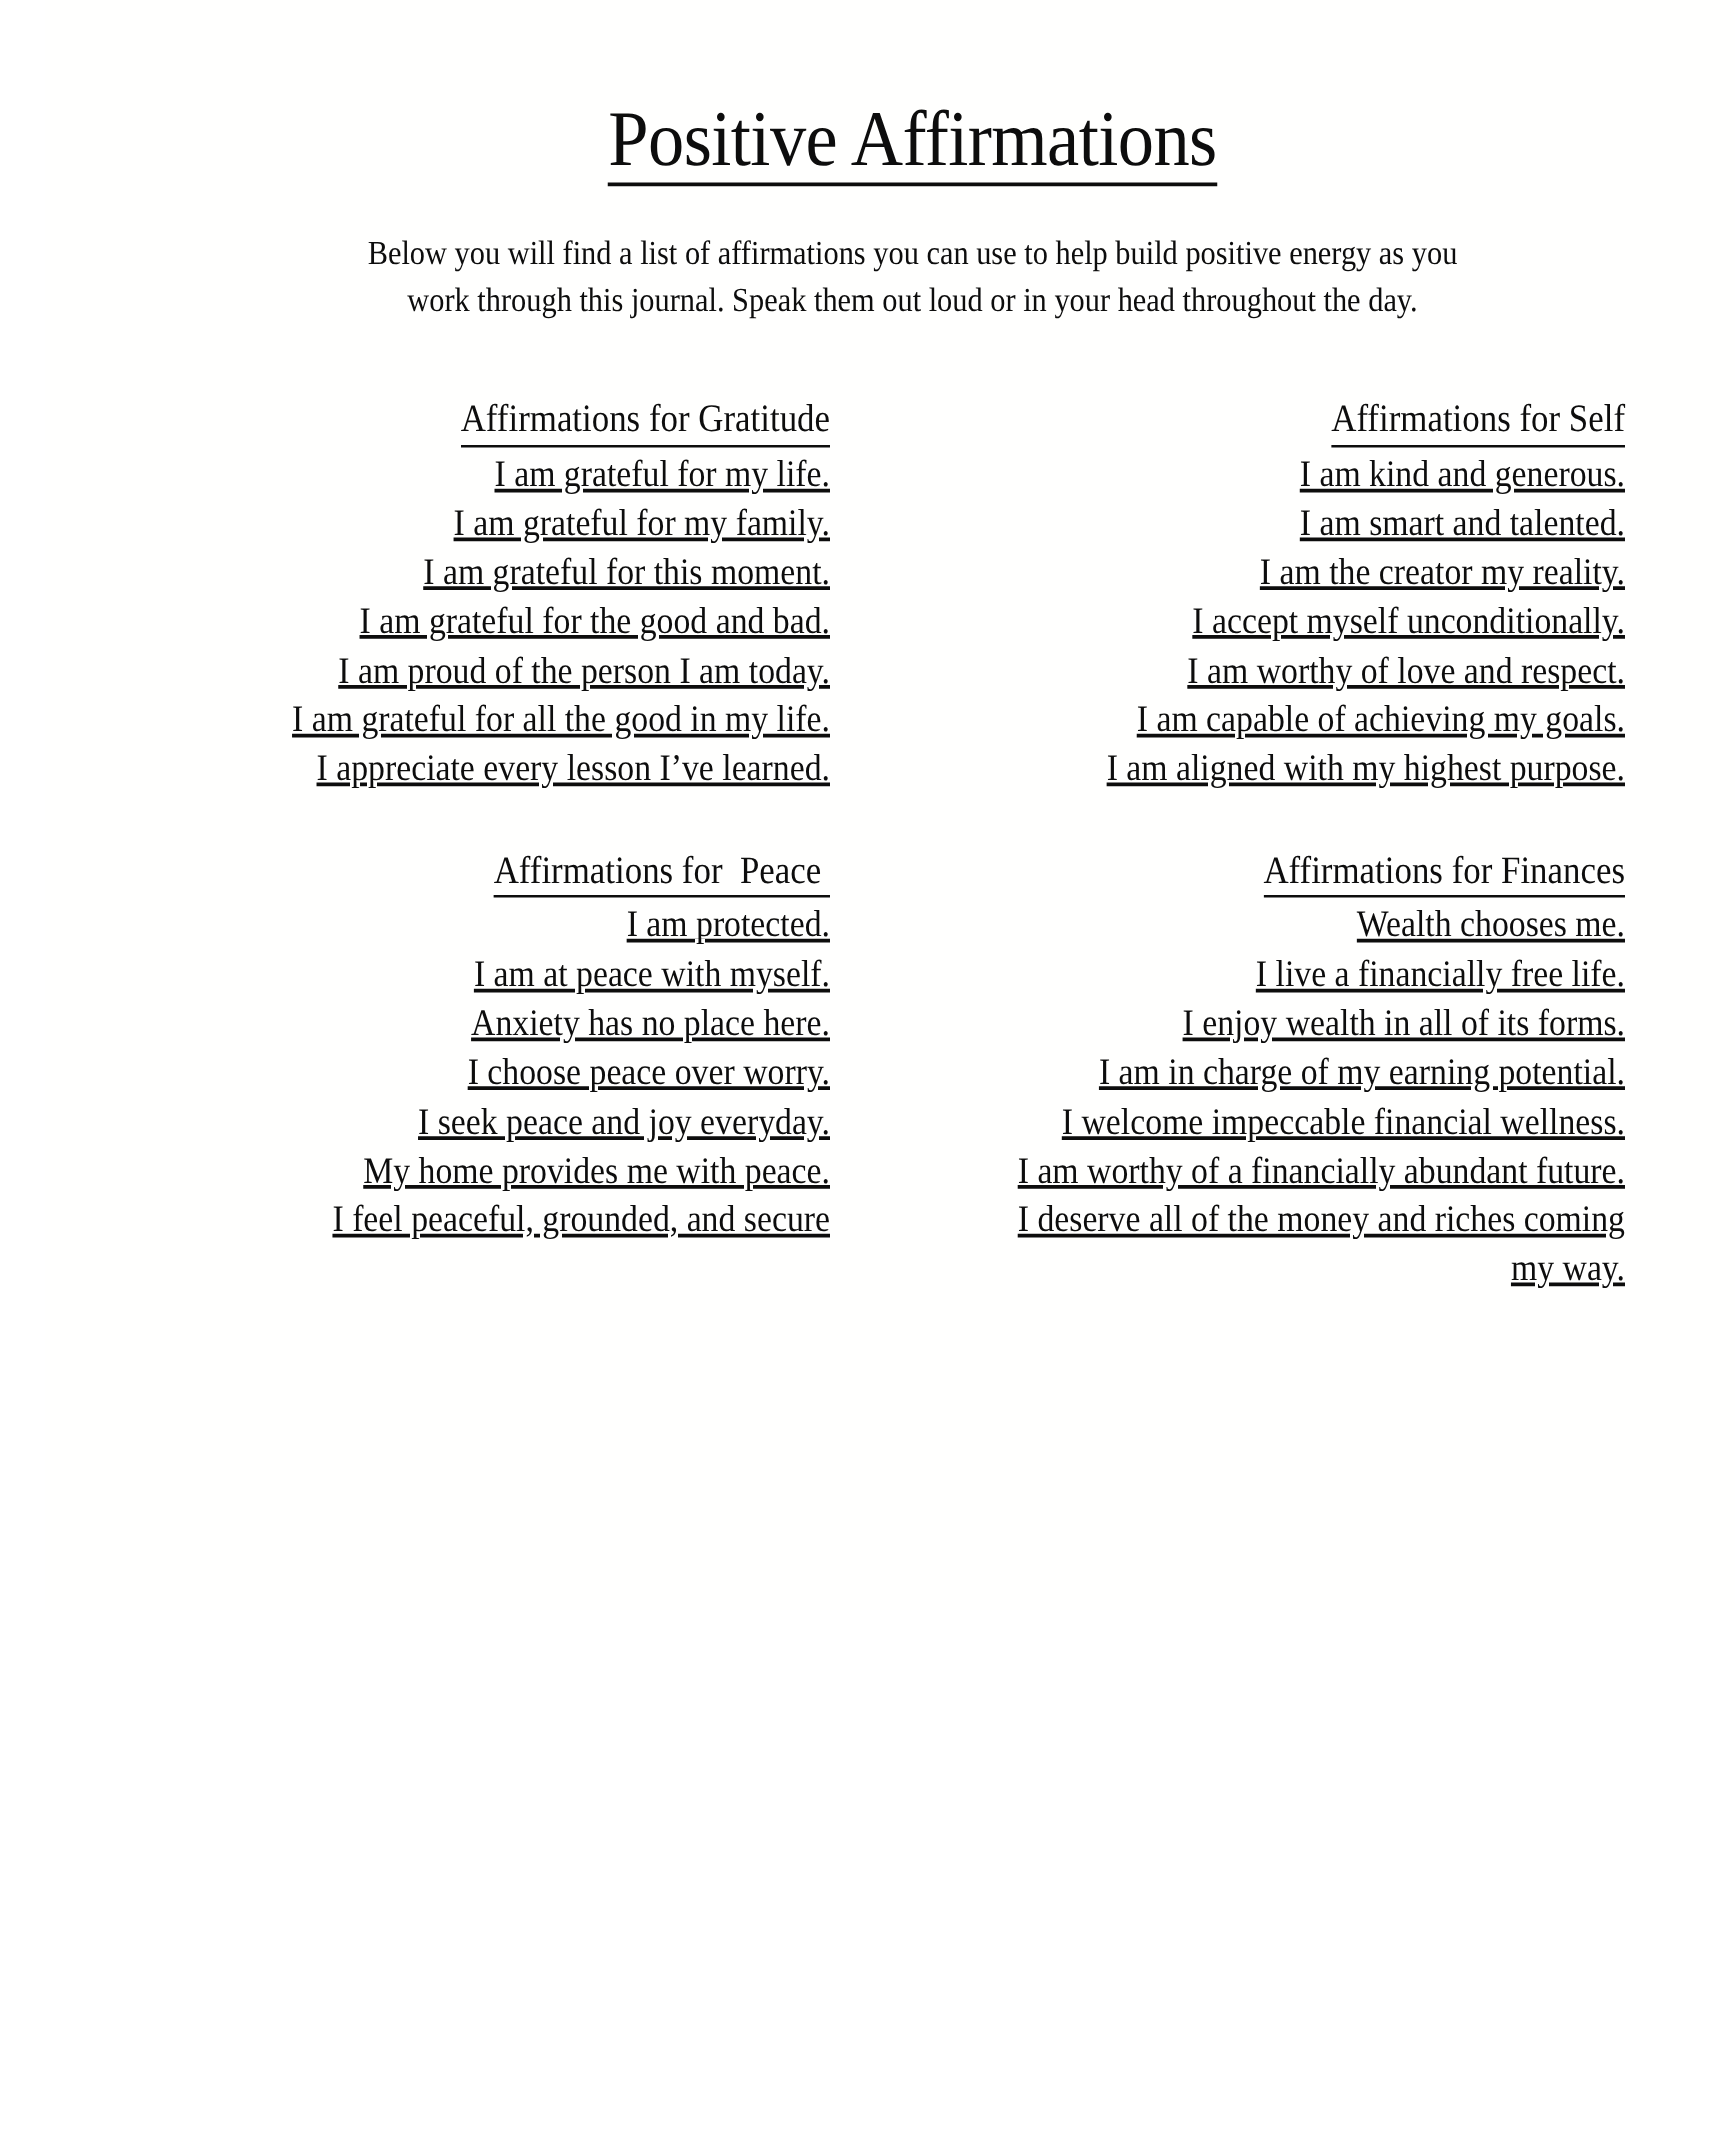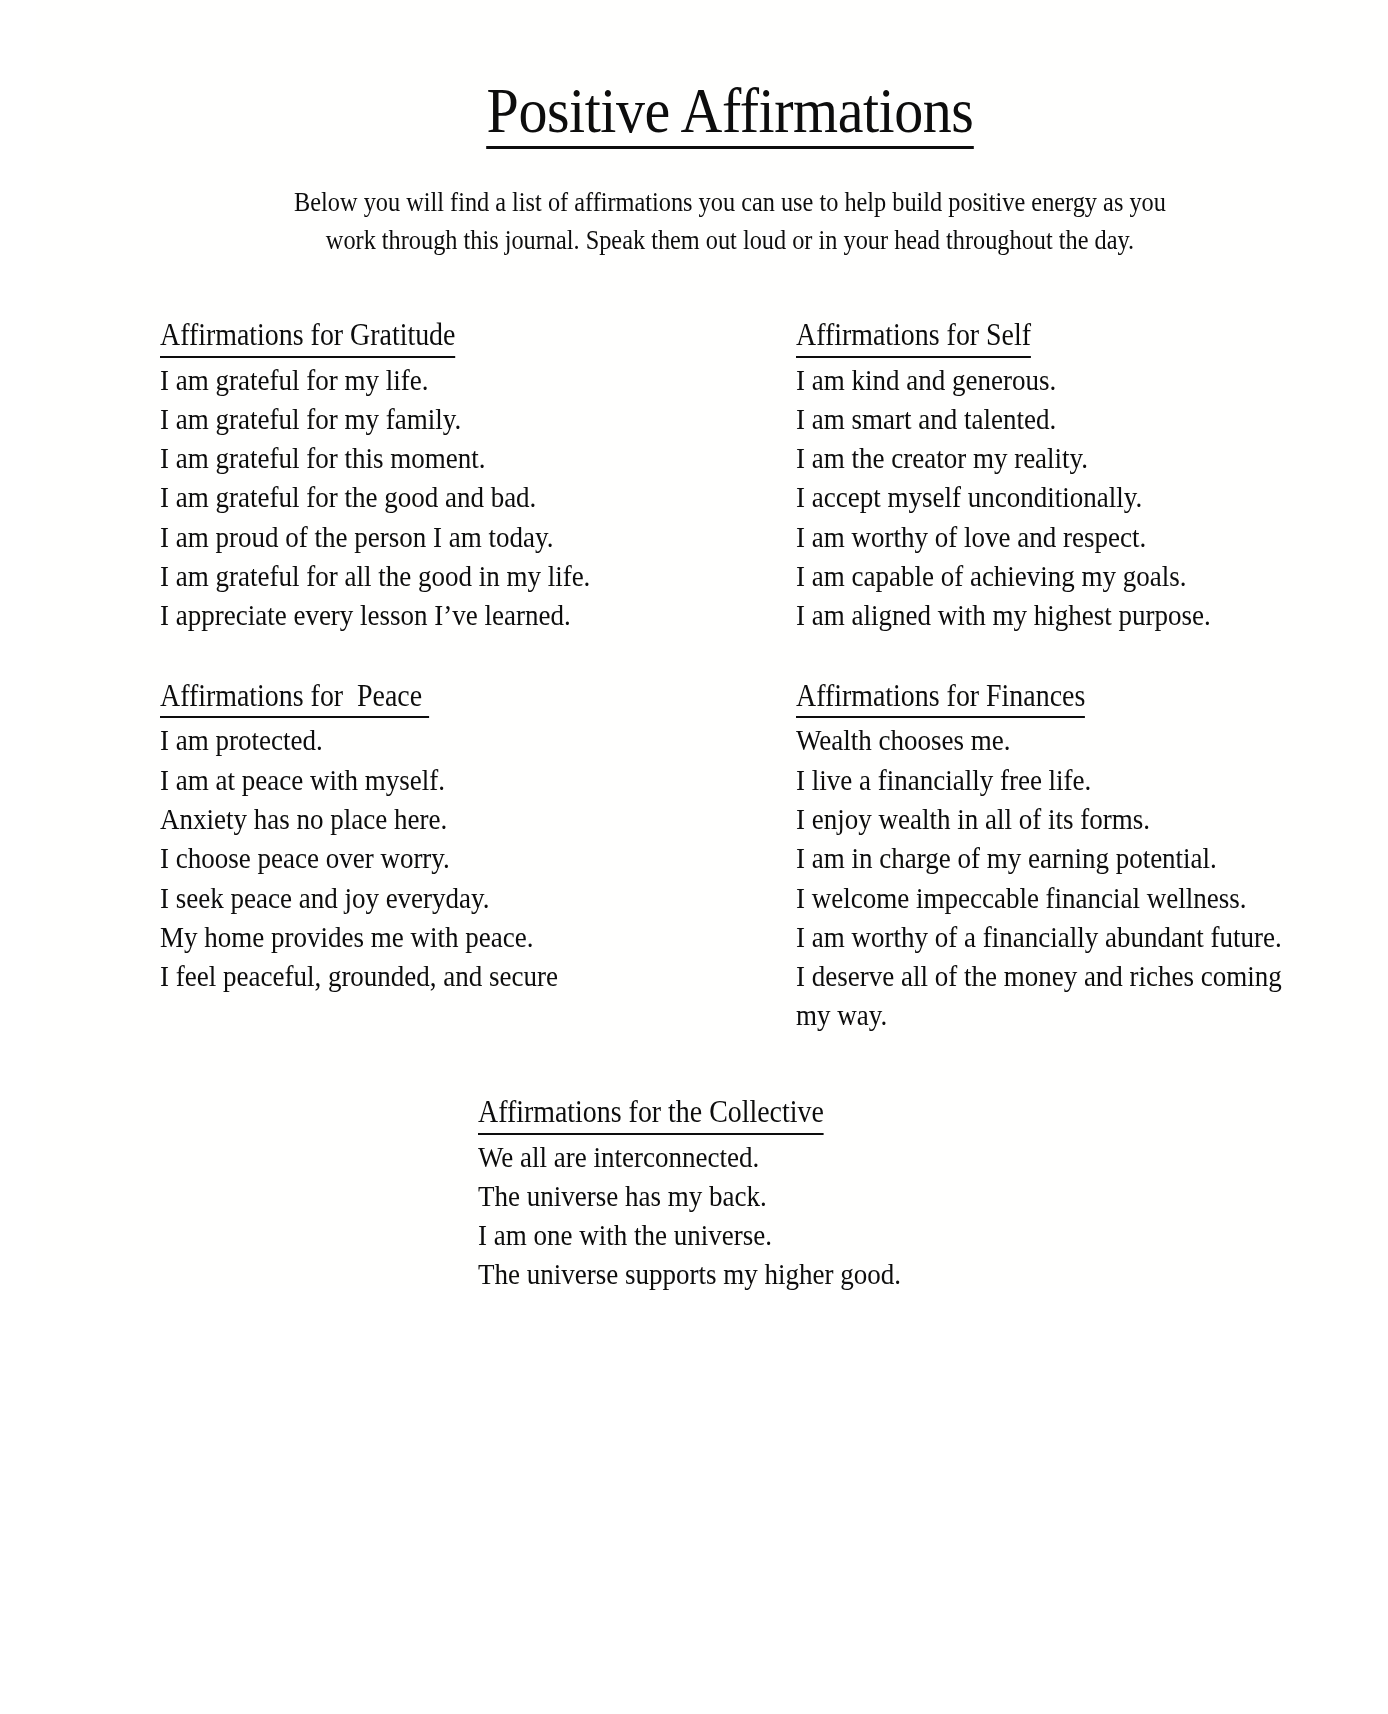--- a/index.html
+++ b/index.html
@@ -69,22 +69,23 @@
   .columns {
     display: flex;
     justify-content: space-between;
     margin-top: 56px;
   }
   .col {
     width: 560px;
   }
 
   .block {
-    text-align: left;
+    text-align: right;
     margin-bottom: 62px;
+    text-decoration: underline;
   }
   .block:last-child { margin-bottom: 0; }
 
   .block-heading {
     font-size: 31px;
     line-height: 1.25;
     margin: 0 0 2px 0;
     font-weight: 400;
     display: block;
     transform: scaleX(0.9);
@@ -174,24 +175,15 @@
           <p class="affirm">I live a financially free life.</p>
           <p class="affirm">I enjoy wealth in all of its forms.</p>
           <p class="affirm">I am in charge of my earning potential.</p>
           <p class="affirm">I welcome impeccable financial wellness.</p>
           <p class="affirm">I am worthy of a financially abundant future.</p>
           <p class="affirm">I deserve all of the money and riches coming my way.</p>
         </div>
       </div>
     </div>
 
-    <div class="section-collective">
-      <div class="collective-inner block">
-        <div class="block-heading"><span class="u">Affirmations for the Collective</span></div>
-        <p class="affirm">We all are interconnected.</p>
-        <p class="affirm">The universe has my back.</p>
-        <p class="affirm">I am one with the universe.</p>
-        <p class="affirm">The universe supports my higher good.</p>
-      </div>
-    </div>
 
   </div>
 </div>
 
 </body></html>

